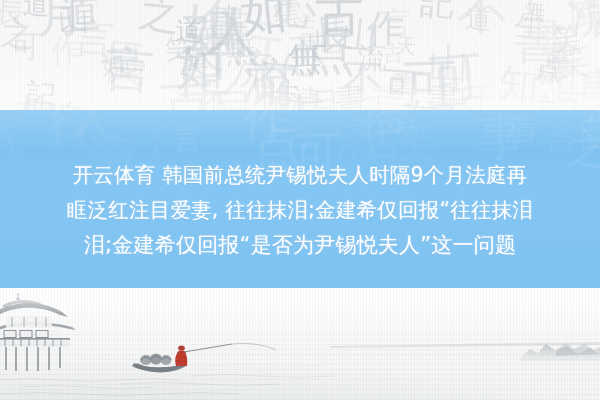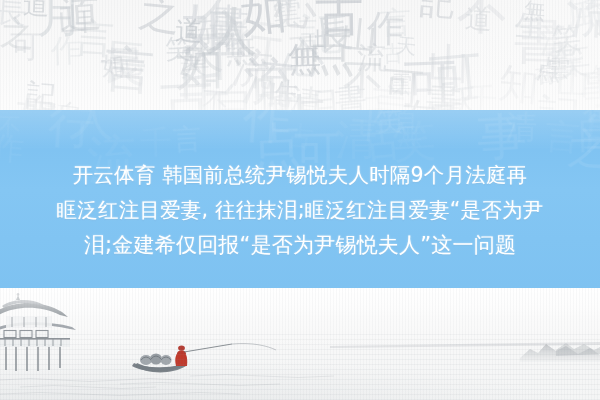--- a/index.html
+++ b/index.html
@@ -303,21 +303,21 @@
         <span class="band-ghost" style="font-size: 27.5081px; left: 376.062px; top: -2.7185px; opacity: 0.2; transform: rotate(-1.6deg);">笑</span>
         <span class="band-ghost" style="font-size: 43.7222px; left: 391.651px; top: 8.96338px; opacity: 0.13; transform: rotate(-3.8deg);">笑</span>
         <span class="band-ghost" style="font-size: 51.6066px; left: 252.457px; top: 12.223px; opacity: 0.27; transform: rotate(-2.7deg);">点</span>
         <span class="band-ghost" style="font-size: 37.7732px; left: 351.177px; top: -3.90997px; opacity: 0.19; transform: rotate(4.9deg);">千</span>
         <span class="band-ghost" style="font-size: 51.4332px; left: 86.7449px; top: 23.8342px; opacity: 0.14; transform: rotate(-1.6deg);">流</span>
         <span class="band-ghost" style="font-size: 24.1891px; left: -3.37392px; top: 4.61269px; opacity: 0.14; transform: rotate(2.1deg);">不</span>
       </div>
 
     <div class="headline">
       <div class="hl-line l1">开云体育 韩国前总统尹锡悦夫人时隔9个月法庭再</div>
-      <div class="hl-line l2">眶泛红注目爱妻, 往往抹泪;眶泛红注目爱妻“是否为尹</div>
+      <div class="hl-line l2">眶泛红注目爱妻, 往往抹泪;金建希仅回报“往往抹泪</div>
       <div class="hl-line l3">泪;金建希仅回报“是否为尹锡悦夫人”这一问题</div>
     </div>
   </div>
 
   <div class="paper-bot">
     <div class="scene">
 
       <svg width="600" height="112" viewBox="0 0 600 112" style="position:absolute;left:0;top:0;">
         <defs>
           <linearGradient id="inkFade" x1="0" y1="0" x2="0" y2="1">

